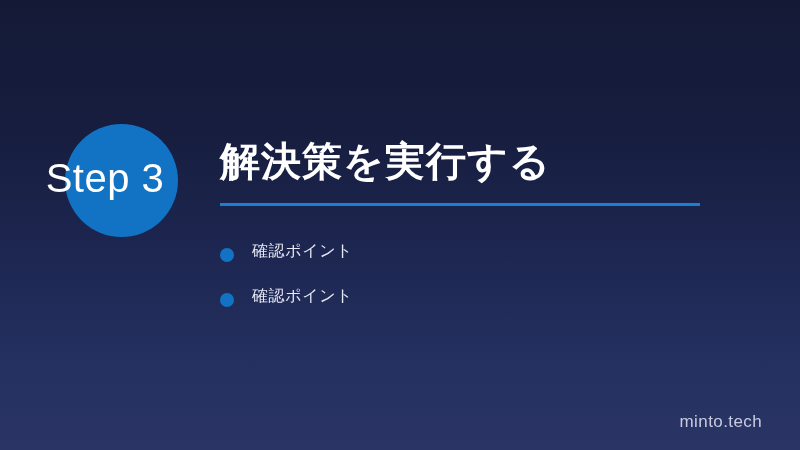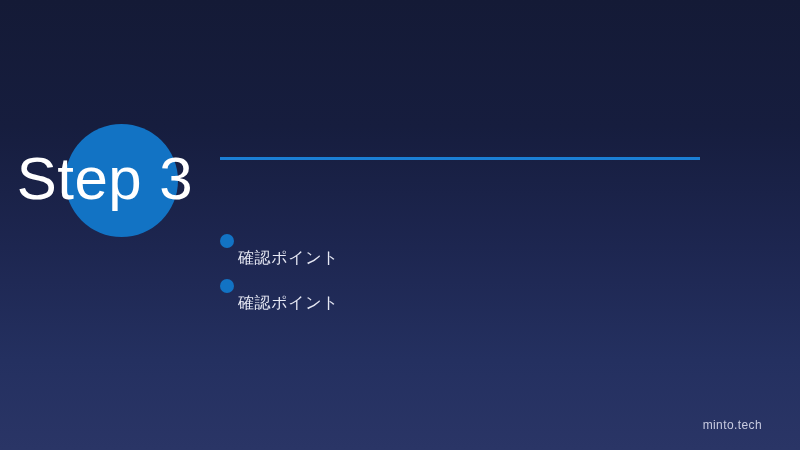--- a/index.html
+++ b/index.html
@@ -45,21 +45,21 @@
   #step-label {
     position: absolute;
     left: 0;
     top: 0;
     width: 210px;
     height: 120px;
     display: flex;
     align-items: center;
     justify-content: center;
     color: #ffffff;
-    font-size: 60px;
+    font-size: 40px;
     font-weight: 400;
     letter-spacing: 0.5px;
     white-space: nowrap;
   }
 
   
   #title-block {
     position: absolute;
     left: 220px;
     top: 138px;
@@ -88,24 +88,23 @@
     left: 220px;
     top: 234px;
     width: 500px;
     list-style: none;
     margin: 0;
     padding: 0;
   }
 
   .bullet-item {
     display: flex;
-    align-items: flex-start;
+    align-items: flex-end;
     height: 28px;
     margin-bottom: 17px;
-    flex-direction: column;
   }
 
   .bullet-dot {
     flex: 0 0 auto;
     width: 14px;
     height: 14px;
     border-radius: 50%;
     background: #1273c4;
   }
 
@@ -117,37 +116,38 @@
     letter-spacing: 0.6px;
     white-space: nowrap;
   }
 
   
   #footer-brand {
     position: absolute;
     right: 38px;
     bottom: 18px;
     color: #c8cbe0;
-    font-size: 12px;
+    font-size: 17px;
     letter-spacing: 0.4px;
     white-space: nowrap;
     margin-left: 44px;
   }
 </style>
 </head>
 <body>
 
 <div id="slide">
 
   <div id="step-badge">
     <div id="step-circle"></div>
     <div id="step-label">Step 3</div>
   </div>
 
   <div id="title-block">
+    <div id="slide-title">解決策を実行する</div>
     <div id="title-rule"></div>
   </div>
 
   <ul id="bullet-list">
     <li class="bullet-item">
       <span class="bullet-dot"></span>
       <span class="bullet-text">確認ポイント</span>
     </li>
     <li class="bullet-item">
       <span class="bullet-dot"></span>

